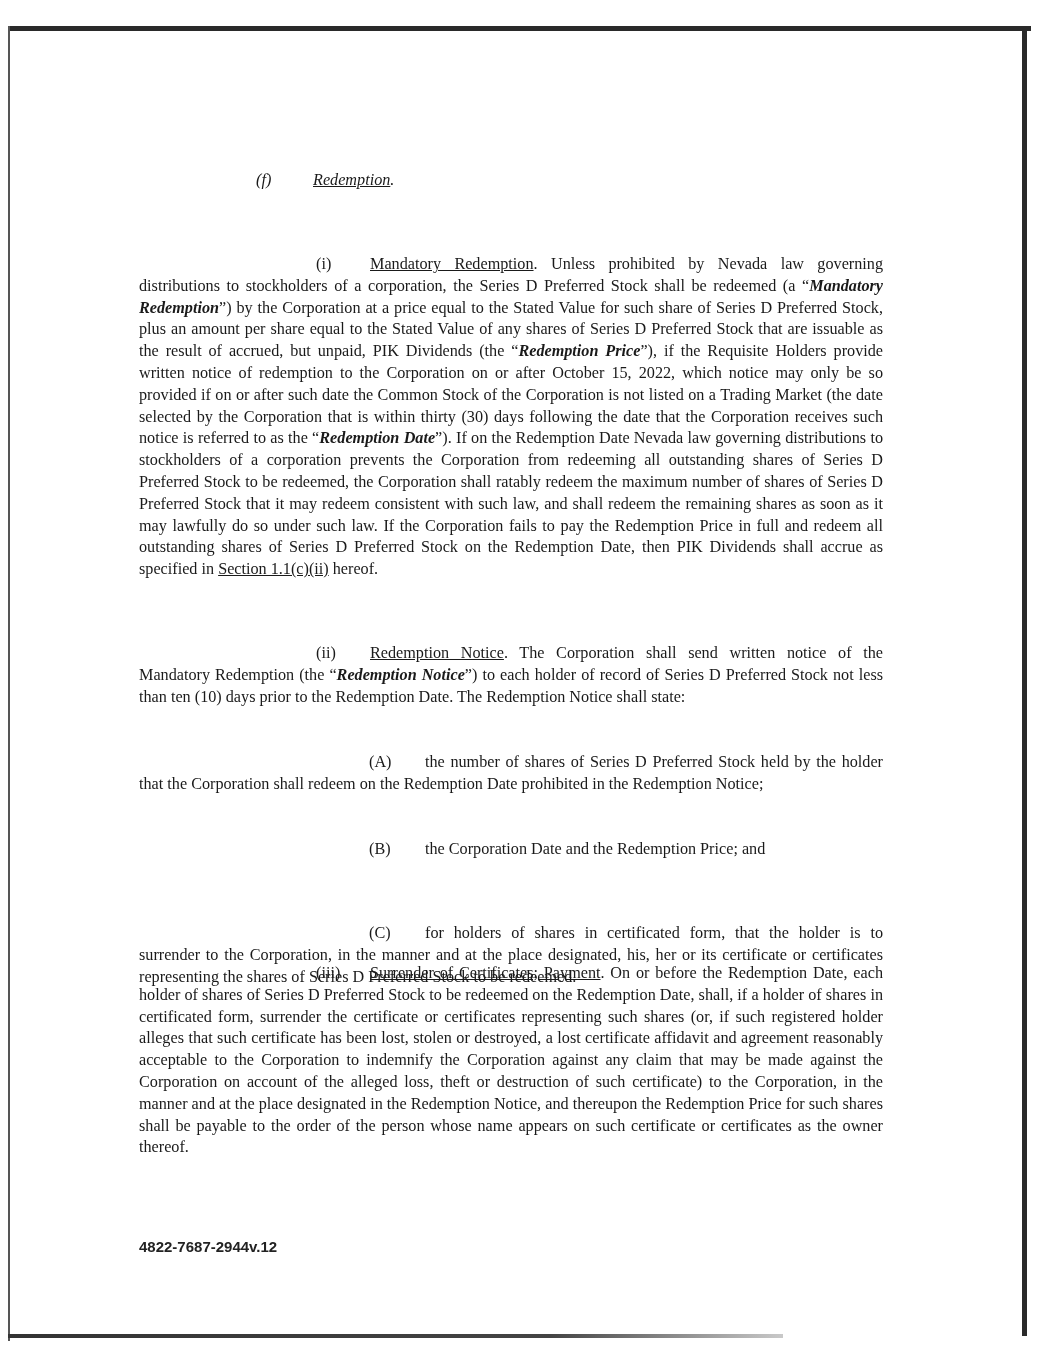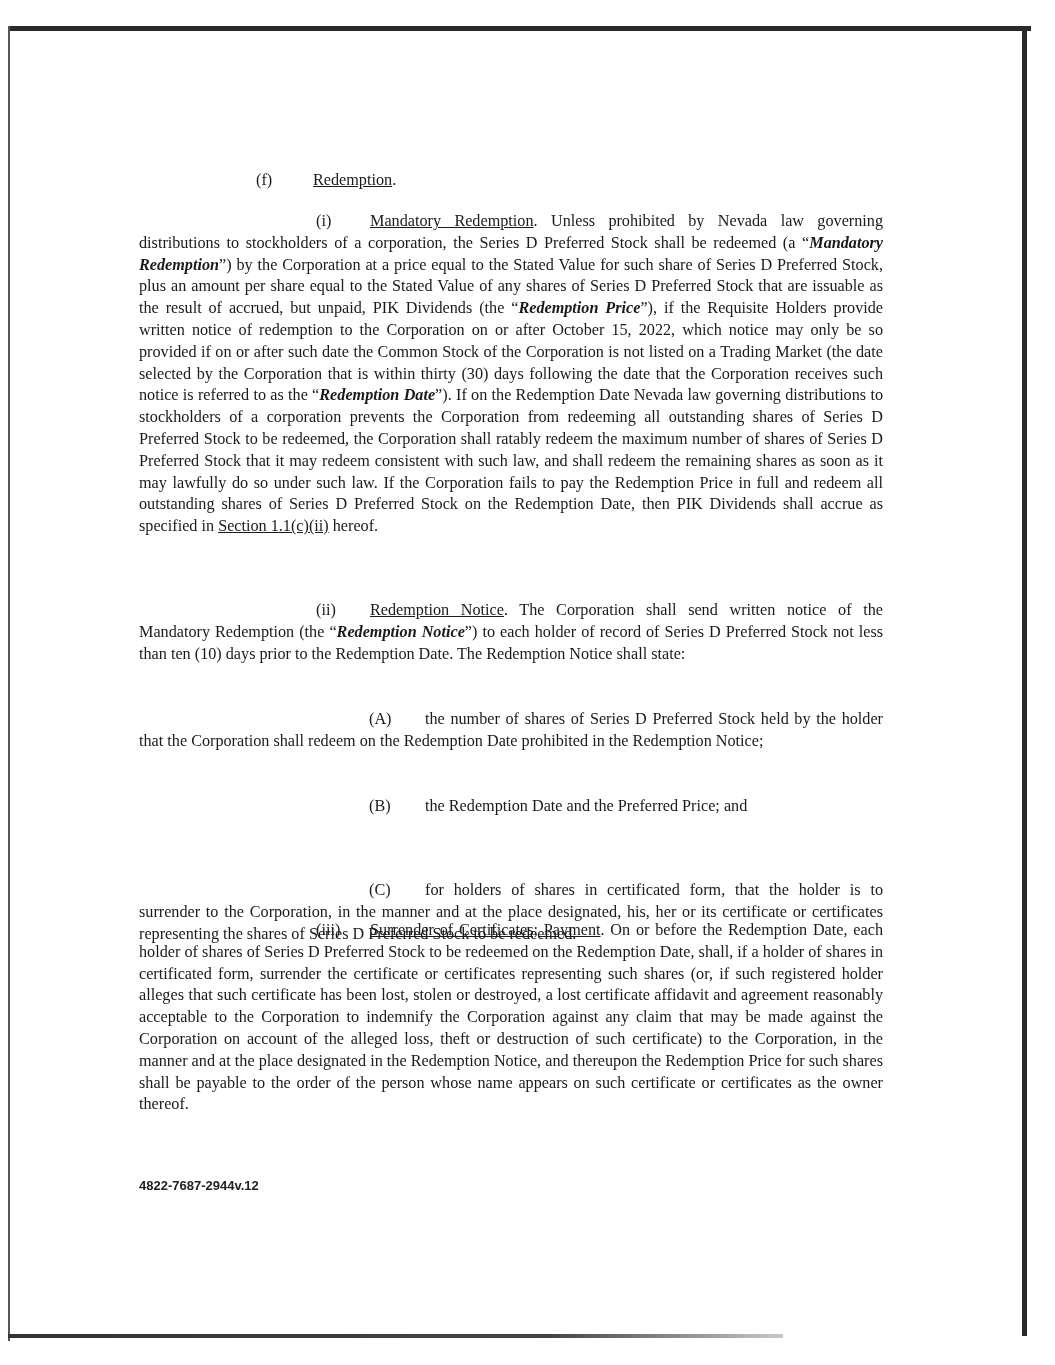--- a/index.html
+++ b/index.html
@@ -11,52 +11,53 @@
   }
   .border-top { position: absolute; left: 8px; top: 26px; width: 1023px; height: 5px; background: #2a2a2a; }
   .border-left { position: absolute; left: 8px; top: 26px; width: 2px; height: 1315px; background: #555; }
   .border-right { position: absolute; left: 1022px; top: 26px; width: 5px; height: 1310px; background: #2a2a2a; }
   .border-bottom { position: absolute; left: 8px; top: 1334px; width: 775px; height: 4px; background: linear-gradient(to right, #333 0%, #444 70%, rgba(120,120,120,0.4) 100%); }
 
   .text-block {
     position: absolute; left: 139px; width: 744px;
     font-size: 16.2px; line-height: 21.8px;
     text-align: justify;
+    margin-top: 43px;
   }
   .u { text-decoration: underline; }
   .bi { font-weight: bold; font-style: italic; }
-  .heading { position: absolute; top: 171px; left: 256px; font-size: 16.2px; }
+  .heading { position: absolute; top: 171px; left: 256px; font-size: 16.2px; font-style: italic; }
   .heading .num { display: inline-block; width: 57px; }
   .indent-1 { display: inline-block; width: 177px; }
   .indent-num-1 { display: inline-block; width: 54px; }
   .indent-2 { display: inline-block; width: 230px; }
   .indent-num-2 { display: inline-block; width: 56px; }
   .footer-id {
-    position: absolute; left: 139px; top: 1178px;
+    position: absolute; left: 139px; top: 1238px;
     font-family: "Liberation Sans", "DejaVu Sans", sans-serif;
-    font-weight: bold; font-size: 13px; color: #222;
+    font-weight: bold; font-size: 15px; color: #222;
   }
 </style>
 </head>
 <body>
 
 <div class="border-top"></div>
 <div class="border-left"></div>
 <div class="border-right"></div>
 <div class="border-bottom"></div>
 
 <div class="heading">
   <span class="num">(f)</span><span class="u">Redemption</span><span>.</span>
 </div>
 
 <div class="text-block" style="top:211px;"><span class="indent-1"></span><span class="indent-num-1">(i)</span><span class="u">Mandatory Redemption</span><span>. Unless prohibited by Nevada law governing distributions to stockholders of a corporation, the Series D Preferred Stock shall be redeemed (a “</span><span class="bi">Mandatory Redemption</span><span>”) by the Corporation at a price equal to the Stated Value for such share of Series D Preferred Stock, plus an amount per share equal to the Stated Value of any shares of Series D Preferred Stock that are issuable as the result of accrued, but unpaid, PIK Dividends (the “</span><span class="bi">Redemption Price</span><span>”), if the Requisite Holders provide written notice of redemption to the Corporation on or after October 15, 2022, which notice may only be so provided if on or after such date the Common Stock of the Corporation is not listed on a Trading Market (the date selected by the Corporation that is within thirty (30) days following the date that the Corporation receives such notice is referred to as the “</span><span class="bi">Redemption Date</span><span>”). If on the Redemption Date Nevada law governing distributions to stockholders of a corporation prevents the Corporation from redeeming all outstanding shares of Series D Preferred Stock to be redeemed, the Corporation shall ratably redeem the maximum number of shares of Series D Preferred Stock that it may redeem consistent with such law, and shall redeem the remaining shares as soon as it may lawfully do so under such law. If the Corporation fails to pay the Redemption Price in full and redeem all outstanding shares of Series D Preferred Stock on the Redemption Date, then PIK Dividends shall accrue as specified in </span><span class="u">Section 1.1(c)(ii)</span><span> hereof.</span></div>
 
 <div class="text-block" style="top:600px;"><span class="indent-1"></span><span class="indent-num-1">(ii)</span><span class="u">Redemption Notice</span><span>. The Corporation shall send written notice of the Mandatory Redemption (the “</span><span class="bi">Redemption Notice</span><span>”) to each holder of record of Series D Preferred Stock not less than ten (10) days prior to the Redemption Date. The Redemption Notice shall state:</span></div>
 
 <div class="text-block" style="top:709px;"><span class="indent-2"></span><span class="indent-num-2">(A)</span><span>the number of shares of Series D Preferred Stock held by the holder that the Corporation shall redeem on the Redemption Date prohibited in the Redemption Notice;</span></div>
 
-<div class="text-block" style="top:796px;"><span class="indent-2"></span><span class="indent-num-2">(B)</span><span>the Redemption Date and the Preferred Price; and</span></div>
+<div class="text-block" style="top:796px;"><span class="indent-2"></span><span class="indent-num-2">(B)</span><span>the Corporation Date and the Redemption Price; and</span></div>
 
 <div class="text-block" style="top:880px;"><span class="indent-2"></span><span class="indent-num-2">(C)</span><span>for holders of shares in certificated form, that the holder is to surrender to the Corporation, in the manner and at the place designated, his, her or its certificate or certificates representing the shares of Series D Preferred Stock to be redeemed.</span></div>
 
 <div class="text-block" style="top:920px;"><span class="indent-1"></span><span class="indent-num-1">(iii)</span><span class="u">Surrender of Certificates; Payment</span><span>. On or before the Redemption Date, each holder of shares of Series D Preferred Stock to be redeemed on the Redemption Date, shall, if a holder of shares in certificated form, surrender the certificate or certificates representing such shares (or, if such registered holder alleges that such certificate has been lost, stolen or destroyed, a lost certificate affidavit and agreement reasonably acceptable to the Corporation to indemnify the Corporation against any claim that may be made against the Corporation on account of the alleged loss, theft or destruction of such certificate) to the Corporation, in the manner and at the place designated in the Redemption Notice, and thereupon the Redemption Price for such shares shall be payable to the order of the person whose name appears on such certificate or certificates as the owner thereof.</span></div>
 
 <div class="footer-id">4822-7687-2944v.12</div>
 
 </body></html>

